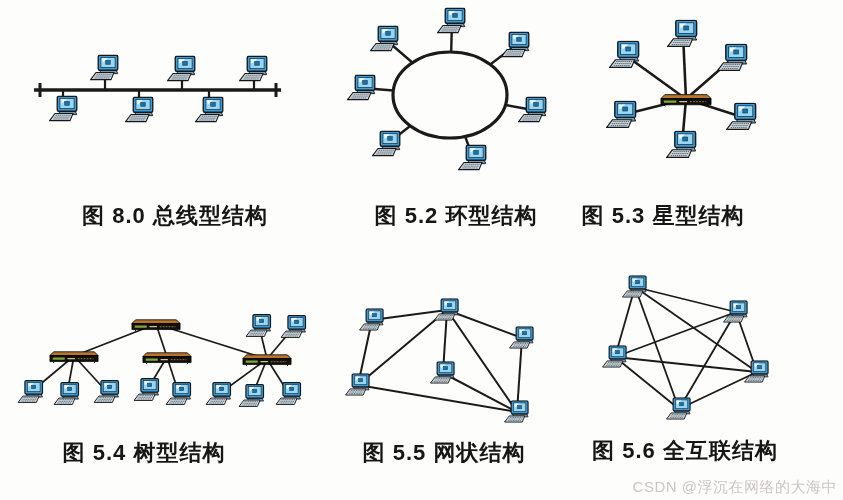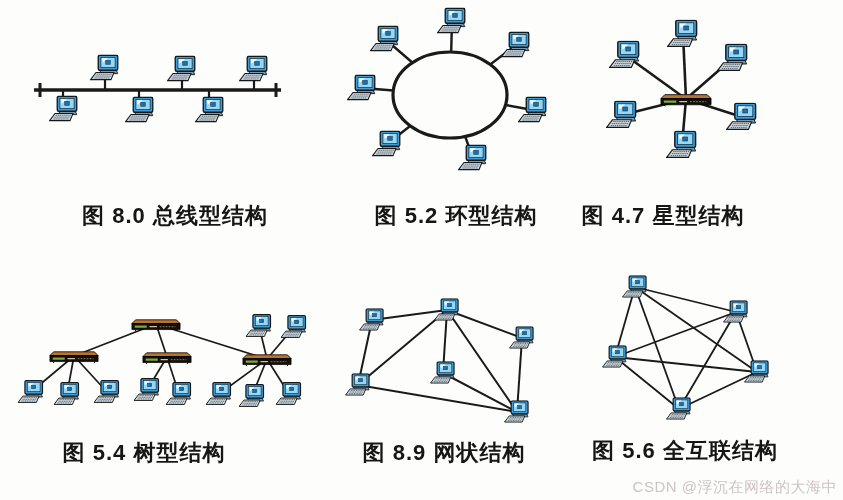--- a/index.html
+++ b/index.html
@@ -157,19 +157,19 @@
       <line x1="757" y1="372" x2="679" y2="409" stroke="#1a1a1a" stroke-width="1.8" stroke-linecap="butt"></line>
       <use href="#pc" x="622" y="275.3" width="26" height="23.400000000000002"></use>
       <use href="#pc" x="723" y="300.3" width="26" height="23.400000000000002"></use>
       <use href="#pc" x="602" y="345.3" width="26" height="23.400000000000002"></use>
       <use href="#pc" x="744" y="360.3" width="26" height="23.400000000000002"></use>
       <use href="#pc" x="666" y="397.3" width="26" height="23.400000000000002"></use>
     </svg>
 
   <div class="caption cap-0">图 8.0 总线型结构</div>
   <div class="caption cap-1">图 5.2 环型结构</div>
-  <div class="caption cap-2">图 4.7 星型结构</div>
+  <div class="caption cap-2">图 5.3 星型结构</div>
   <div class="caption cap-3">图 5.4  树型结构</div>
-  <div class="caption cap-4">图 8.9 网状结构</div>
+  <div class="caption cap-4">图 5.5 网状结构</div>
   <div class="caption cap-5">图 5.6  全互联结构</div>
 
   <div class="watermark" style="color: rgb(207, 195, 195);">CSDN @浮沉在网络的大海中</div>
 </div>
 
 </body></html>

